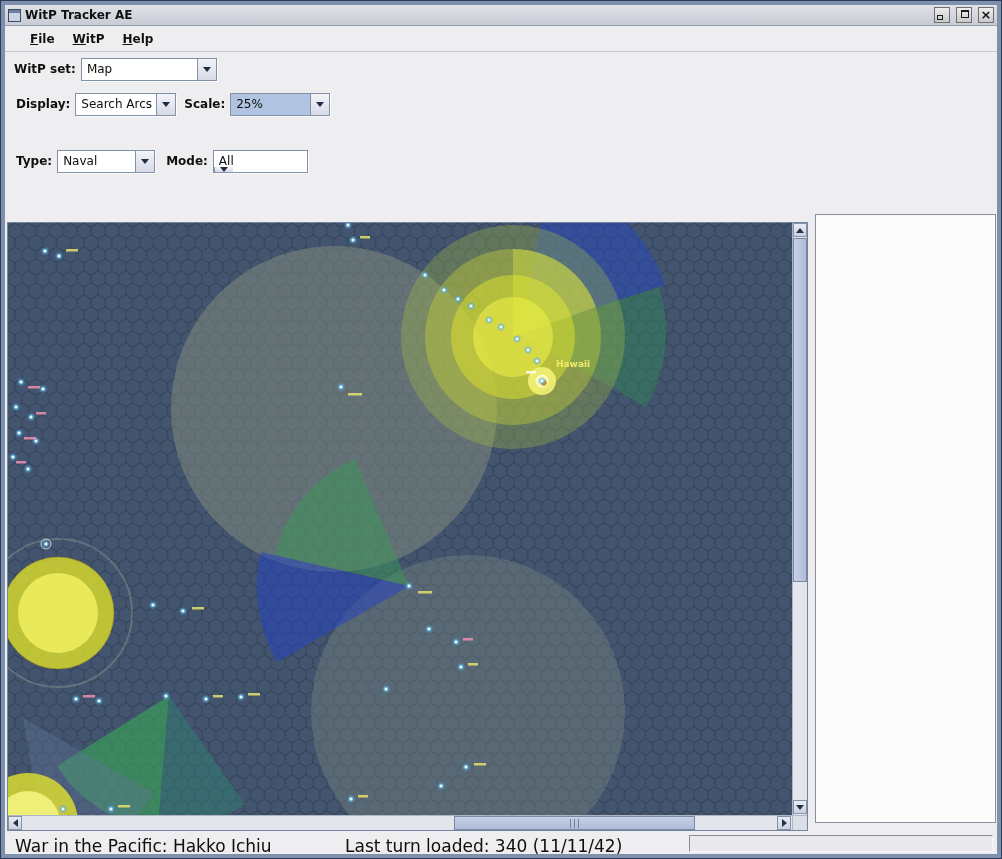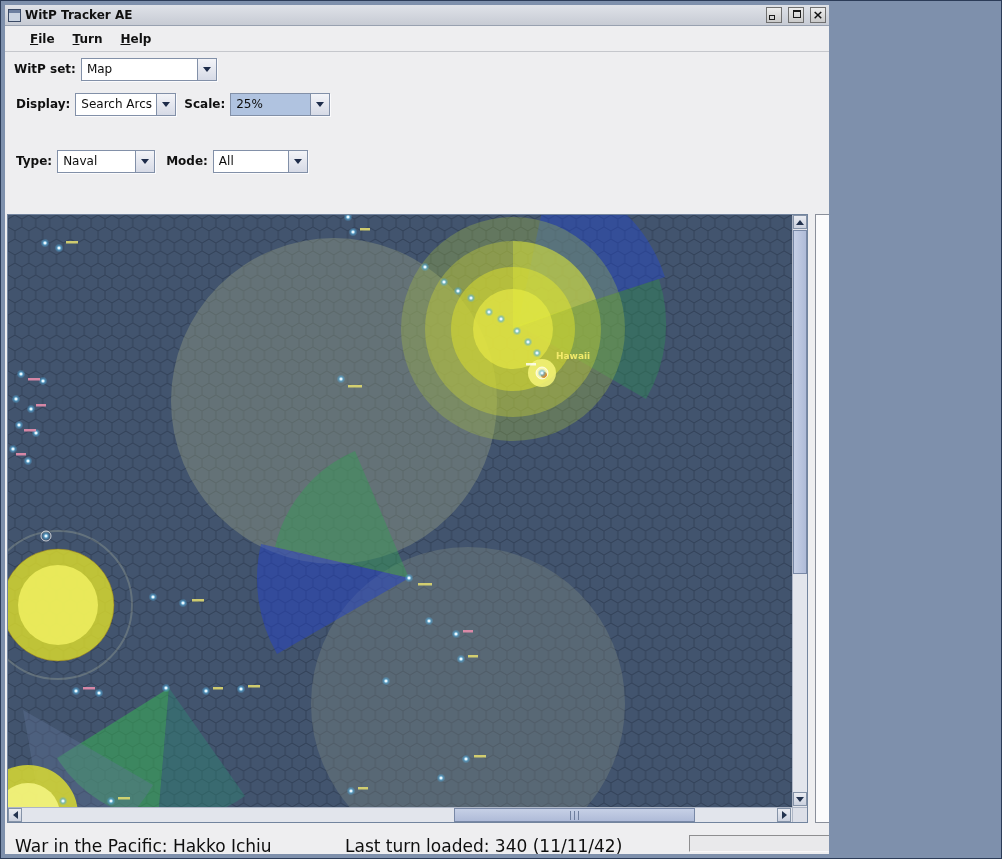--- a/index.html
+++ b/index.html
@@ -10,21 +10,21 @@
   }
   .window {
     position: relative;
     width: 1002px; height: 859px;
     background: #7E90AC;
     border: 1px solid #2C3C58;
     padding: 4px;
   }
   .frame {
     position: relative;
-    width: 824px; height: 849px;
+    width: 992px; height: 849px;
     background: #EEEEF0;
     overflow: hidden;
   }
   
   .titlebar {
     position: absolute; left:0; top:0; right:0; height:21px;
     background: linear-gradient(#DFE2E8, #C7CBD4);
     border-bottom: 1px solid #98A1B0;
     display: flex; align-items: center; padding: 0 3px; gap: 4px;
   }
@@ -76,25 +76,25 @@
     background: linear-gradient(#F3F4F8, #D6DAE6);
     display:flex; align-items:center; justify-content:center;
   }
   .combo .arrow {
     width:0; height:0;
     border-left:4px solid transparent; border-right:4px solid transparent;
     border-top:5px solid #1E2C4A;
   }
   .combo.selected .val { background:#B0C3E0; }
   .w136 { width:136px; } .w101 { width:101px; } .w100 { width:100px; }
-  .w98 { width:98px; } .w95 { width:95px; }
+  .w98 { width:98px; } .w95 { width:95px;flex-direction:column; }
   .gap8 { width:8px; } .gap12 { width:11px; }
   
   .map-pane {
-    position:absolute; left:2px; top:209px; width:801px; height:609px;
+    position:absolute; left:2px; top:217px; width:801px; height:609px;
     border:1px solid #72849E; background:#E0E3EA;
   }
   .map-svg { position:absolute; left:0; top:0; display:block; }
   .vscroll {
     position:absolute; left:784px; top:0; width:15px; height:592px;
     background:#E2E5EC; border-left:1px solid #AEB6C6;
   }
   .hscroll {
     position:absolute; left:0; top:592px; width:784px; height:15px;
     background:#E2E5EC; border-top:1px solid #AEB6C6;
@@ -168,21 +168,21 @@
       <span class="win-btn">
           <span class="g-max"></span>
         </span>
       <span class="win-btn">
           <span class="g-close">×</span>
         </span>
     </div>
 
     <div class="menubar">
       <span class="menu-item">File</span>
-      <span class="menu-item">Turn</span>
+      <span class="menu-item">WitP</span>
       <span class="menu-item">Help</span>
     </div>
 
     <div class="ctl-row row1">
       <span class="lbl">WitP set:</span>
       <span class="combo w136">
         <span class="val">Map</span>
         <span class="btn">
             <span class="arrow"></span>
           </span>

